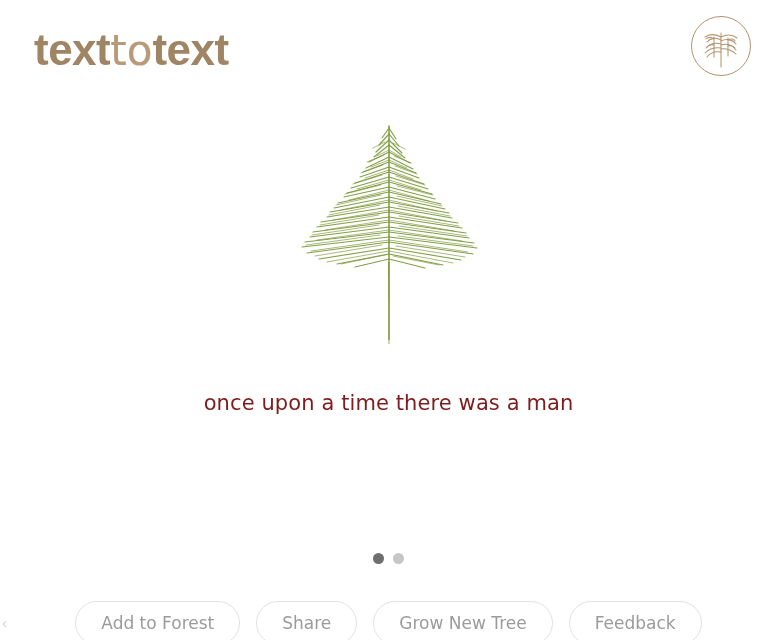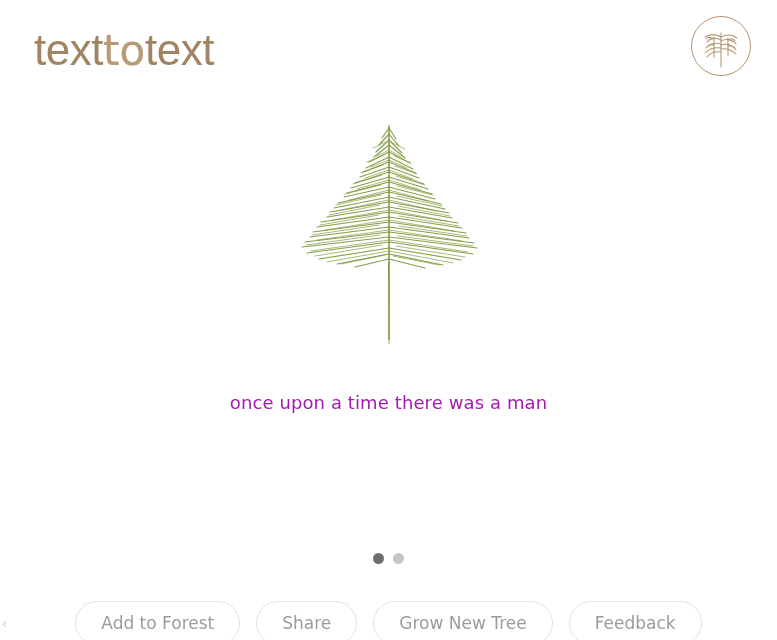--- a/index.html
+++ b/index.html
@@ -29,21 +29,21 @@
     position: absolute;
     left: 34px;
     top: 24px;
     font-size: 44px;
     line-height: 52px;
     letter-spacing: -0.5px;
     white-space: nowrap;
     user-select: none;
   }
   .brand-part-strong {
-    font-weight: 400;
+    font-weight: 700;
     color: #a08564;
   }
   .brand-part-thin {
     font-weight: 400;
     color: #b79a78;
     font-family: "DejaVu Sans", sans-serif;
     font-size: 42px;
     letter-spacing: 0px;
     -webkit-text-stroke: 0.2px #b79a78;
   }
@@ -76,24 +76,24 @@
     margin: 0 auto;
   }
 
   
   .caption {
     position: absolute;
     left: 0;
     top: 386px;
     width: 777px;
     text-align: center;
-    font-size: 18px;
+    font-size: 21px;
     line-height: 34px;
     font-weight: 400;
-    color: #a21caf;
+    color: #7f1d1d;
     font-family: "DejaVu Sans", sans-serif;
     letter-spacing: 0.1px;
   }
 
   
   .pager {
     position: absolute;
     left: 0;
     top: 553px;
     width: 777px;

